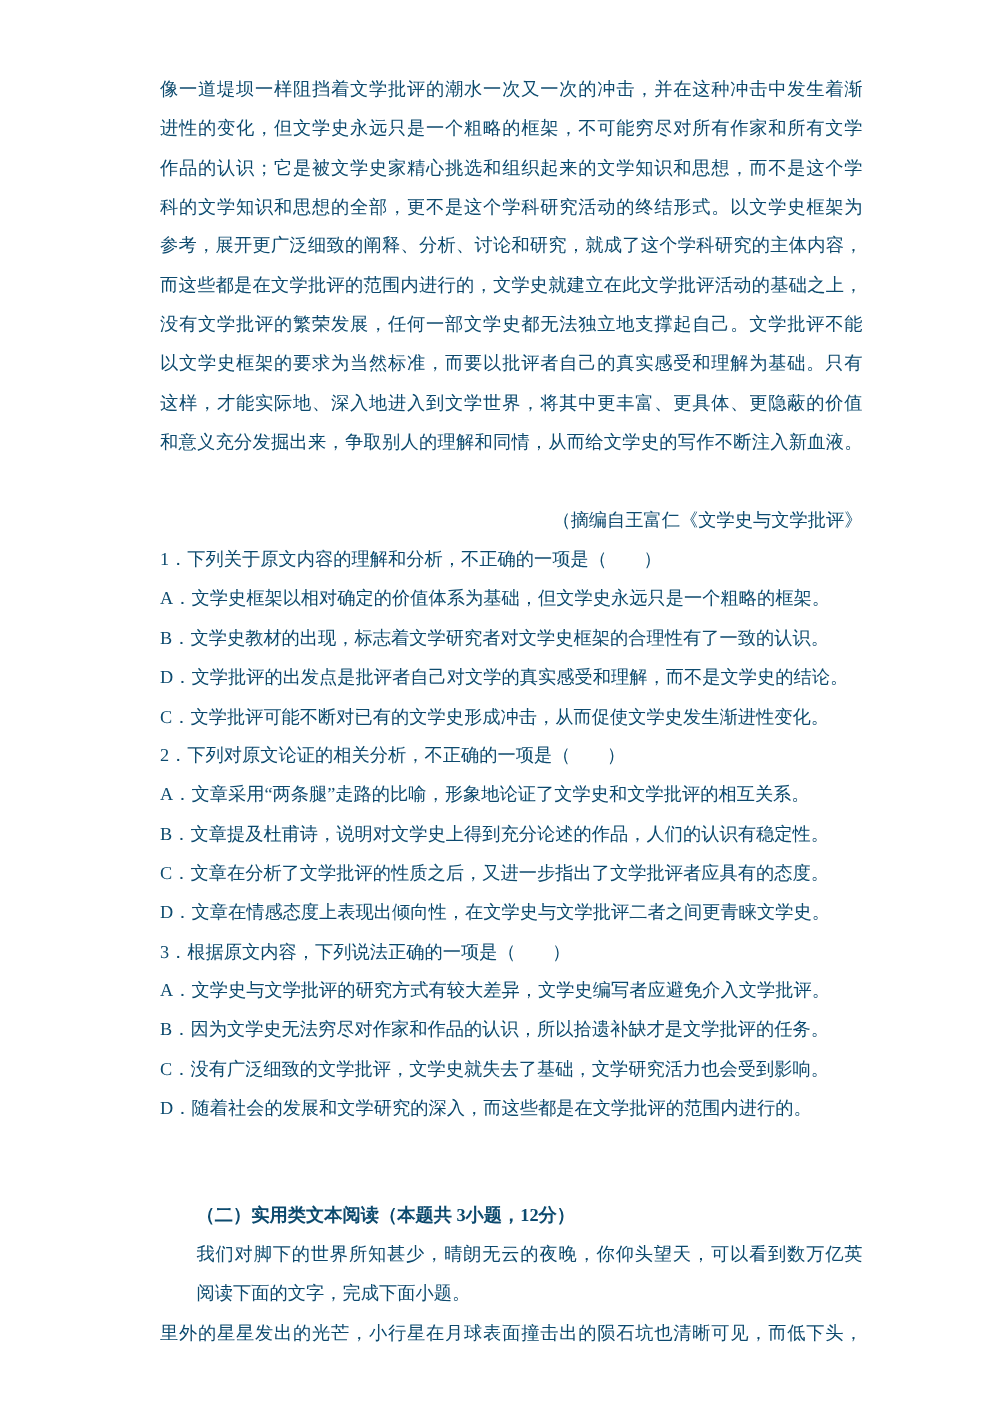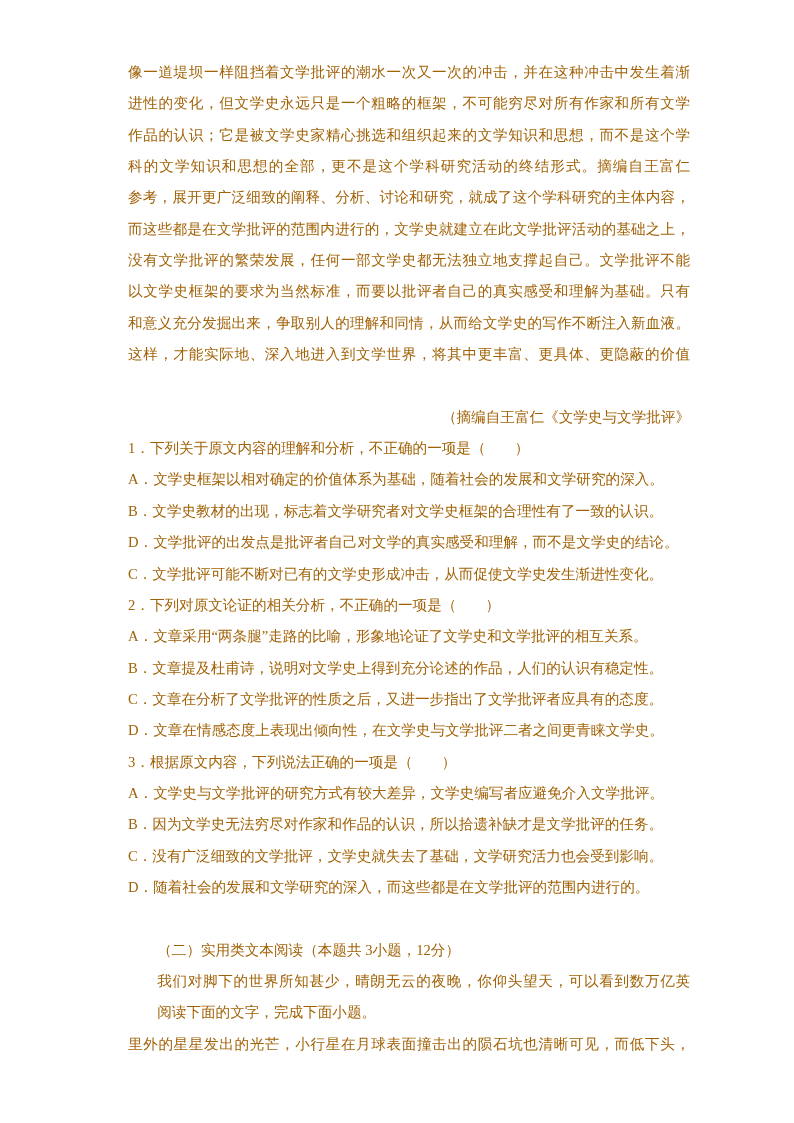--- a/index.html
+++ b/index.html
@@ -6,62 +6,62 @@
   body {
     width: 794px; height: 1123px;
     background: #ffffff;
     font-family: "Liberation Serif", "DejaVu Serif", serif;
   }
   .page {
     position: relative;
     width: 794px; height: 1123px;
     background: #ffffff;
     overflow: hidden;
-    color: #a16207;
+    color: #0c4a6e;
   }
   .content {
     position: absolute;
     left: 128px; top: 57px;
     width: 562px;
     font-size: 14.6px;
     line-height: 31.35px;
   }
   .line { min-height: 31.35px; }
   .just { text-align: justify; text-align-last: justify; }
   .right { text-align: right; }
   .ind { text-indent: 2em; }
-  .bold { font-weight: normal; }
+  .bold { font-weight: bold; margin-top: 23px; }
   .blank { height: 31.35px; }
 </style>
 </head>
 <body>
 
 <div class="page">
   <div class="content">
 
     <div>
       <div class="line just">像一道堤坝一样阻挡着文学批评的潮水一次又一次的冲击，并在这种冲击中发生着渐</div>
       <div class="line just">进性的变化，但文学史永远只是一个粗略的框架，不可能穷尽对所有作家和所有文学</div>
       <div class="line just">作品的认识；它是被文学史家精心挑选和组织起来的文学知识和思想，而不是这个学</div>
-      <div class="line just">科的文学知识和思想的全部，更不是这个学科研究活动的终结形式。摘编自王富仁</div>
+      <div class="line just">科的文学知识和思想的全部，更不是这个学科研究活动的终结形式。以文学史框架为</div>
       <div class="line just">参考，展开更广泛细致的阐释、分析、讨论和研究，就成了这个学科研究的主体内容，</div>
       <div class="line just">而这些都是在文学批评的范围内进行的，文学史就建立在此文学批评活动的基础之上，</div>
       <div class="line just">没有文学批评的繁荣发展，任何一部文学史都无法独立地支撑起自己。文学批评不能</div>
       <div class="line just">以文学史框架的要求为当然标准，而要以批评者自己的真实感受和理解为基础。只有</div>
+      <div class="line just">这样，才能实际地、深入地进入到文学世界，将其中更丰富、更具体、更隐蔽的价值</div>
       <div class="line just">和意义充分发掘出来，争取别人的理解和同情，从而给文学史的写作不断注入新血液。</div>
-      <div class="line just">这样，才能实际地、深入地进入到文学世界，将其中更丰富、更具体、更隐蔽的价值</div>
     </div>
 
     <div class="blank"></div>
 
     <div class="line right">（摘编自王富仁《文学史与文学批评》</div>
 
     <div>
       <div class="line">1．下列关于原文内容的理解和分析，不正确的一项是（　　）</div>
-      <div class="line">A．文学史框架以相对确定的价值体系为基础，随着社会的发展和文学研究的深入。</div>
+      <div class="line">A．文学史框架以相对确定的价值体系为基础，但文学史永远只是一个粗略的框架。</div>
       <div class="line">B．文学史教材的出现，标志着文学研究者对文学史框架的合理性有了一致的认识。</div>
       <div class="line">D．文学批评的出发点是批评者自己对文学的真实感受和理解，而不是文学史的结论。</div>
       <div class="line">C．文学批评可能不断对已有的文学史形成冲击，从而促使文学史发生渐进性变化。</div>
     </div>
 
     <div>
       <div class="line">2．下列对原文论证的相关分析，不正确的一项是（　　）</div>
       <div class="line">A．文章采用“两条腿”走路的比喻，形象地论证了文学史和文学批评的相互关系。</div>
       <div class="line">B．文章提及杜甫诗，说明对文学史上得到充分论述的作品，人们的认识有稳定性。</div>
       <div class="line">C．文章在分析了文学批评的性质之后，又进一步指出了文学批评者应具有的态度。</div>

